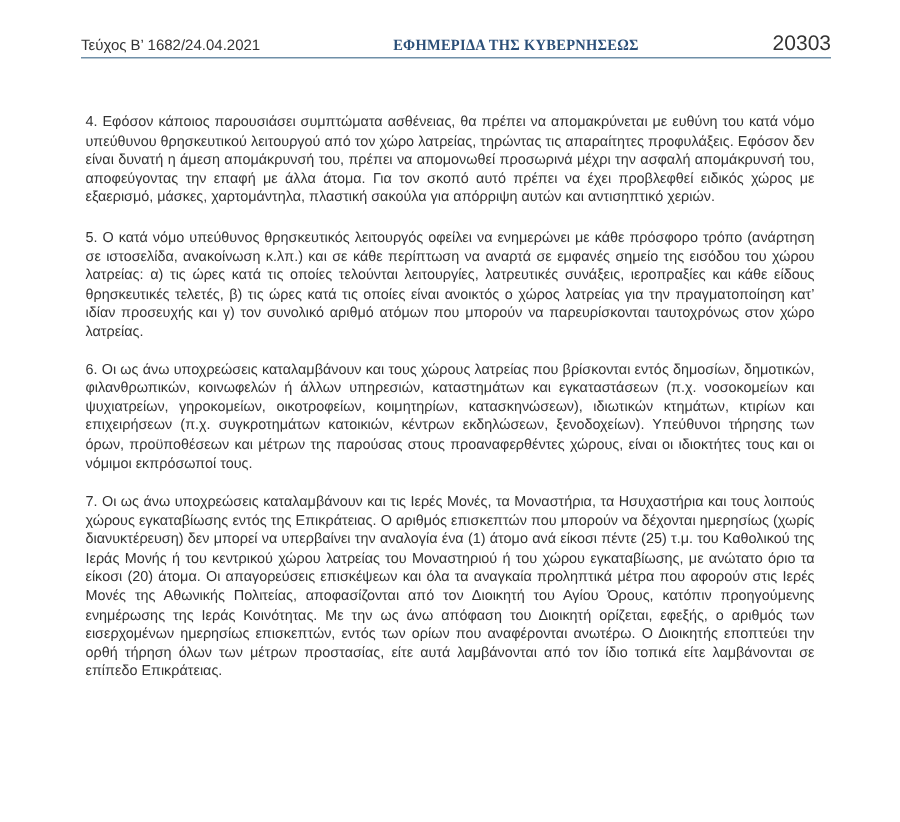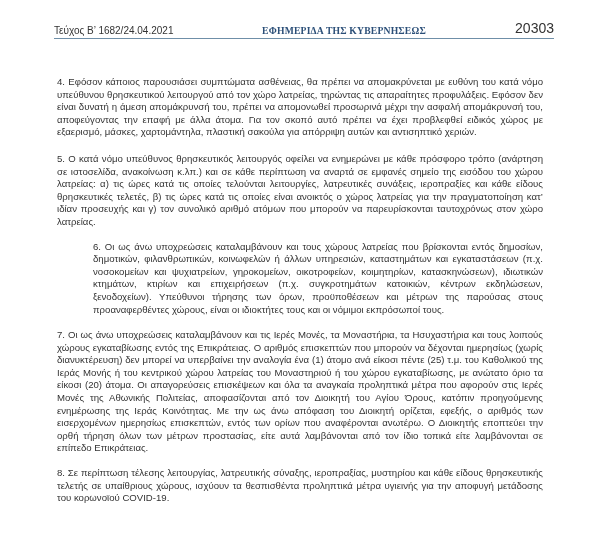--- a/index.html
+++ b/index.html
@@ -52,34 +52,33 @@
     }
     .para {
       font-size: 9.6px;
       line-height: 12.6px;
       text-align: justify;
       margin: 0 0 13px 0;
       color: #333;
     }
     .para.p4 { margin-bottom: 14px; }
     .para.p5 { margin-bottom: 12px; }
-    .para.p6 { margin-bottom: 13px; margin-left: 36px; }
+    .para.p6 { margin-bottom: 13px; }
     .para.p7 { margin-bottom: 12px; }
     .para.p8 { margin-bottom: 12px; }
   </style>
 </head>
 <body>
 
 <div class="page">
   <div class="header">
     <span class="issue">Τεύχος B’ 1682/24.04.2021</span>
     <span class="gazette">ΕΦΗΜΕΡΙΔΑ ΤΗΣ ΚΥΒΕΡΝΗΣΕΩΣ</span>
     <span class="pageno">20303</span>
   </div>
 
   <div class="content">
     <p class="para p4">4. Εφόσον κάποιος παρουσιάσει συμπτώματα ασθένειας, θα πρέπει να απομακρύνεται με ευθύνη του κατά νόμο υπεύθυνου θρησκευτικού λειτουργού από τον χώρο λατρείας, τηρώντας τις απαραίτητες προφυλάξεις. Εφόσον δεν είναι δυνατή η άμεση απομάκρυνσή του, πρέπει να απομονωθεί προσωρινά μέχρι την ασφαλή απομάκρυνσή του, αποφεύγοντας την επαφή με άλλα άτομα. Για τον σκοπό αυτό πρέπει να έχει προβλεφθεί ειδικός χώρος με εξαερισμό, μάσκες, χαρτομάντηλα, πλαστική σακούλα για απόρριψη αυτών και αντισηπτικό χεριών.</p>
     <p class="para p5">5. Ο κατά νόμο υπεύθυνος θρησκευτικός λειτουργός οφείλει να ενημερώνει με κάθε πρόσφορο τρόπο (ανάρτηση σε ιστοσελίδα, ανακοίνωση κ.λπ.) και σε κάθε περίπτωση να αναρτά σε εμφανές σημείο της εισόδου του χώρου λατρείας: α) τις ώρες κατά τις οποίες τελούνται λειτουργίες, λατρευτικές συνάξεις, ιεροπραξίες και κάθε είδους θρησκευτικές τελετές, β) τις ώρες κατά τις οποίες είναι ανοικτός ο χώρος λατρείας για την πραγματοποίηση κατ’ ιδίαν προσευχής και γ) τον συνολικό αριθμό ατόμων που μπορούν να παρευρίσκονται ταυτοχρόνως στον χώρο λατρείας.</p>
     <p class="para p6">6. Οι ως άνω υποχρεώσεις καταλαμβάνουν και τους χώρους λατρείας που βρίσκονται εντός δημοσίων, δημοτικών, φιλανθρωπικών, κοινωφελών ή άλλων υπηρεσιών, καταστημάτων και εγκαταστάσεων (π.χ. νοσοκομείων και ψυχιατρείων, γηροκομείων, οικοτροφείων, κοιμητηρίων, κατασκηνώσεων), ιδιωτικών κτημάτων, κτιρίων και επιχειρήσεων (π.χ. συγκροτημάτων κατοικιών, κέντρων εκδηλώσεων, ξενοδοχείων). Υπεύθυνοι τήρησης των όρων, προϋποθέσεων και μέτρων της παρούσας στους προαναφερθέντες χώρους, είναι οι ιδιοκτήτες τους και οι νόμιμοι εκπρόσωποί τους.</p>
     <p class="para p7">7. Οι ως άνω υποχρεώσεις καταλαμβάνουν και τις Ιερές Μονές, τα Μοναστήρια, τα Ησυχαστήρια και τους λοιπούς χώρους εγκαταβίωσης εντός της Επικράτειας. Ο αριθμός επισκεπτών που μπορούν να δέχονται ημερησίως (χωρίς διανυκτέρευση) δεν μπορεί να υπερβαίνει την αναλογία ένα (1) άτομο ανά είκοσι πέντε (25) τ.μ. του Καθολικού της Ιεράς Μονής ή του κεντρικού χώρου λατρείας του Μοναστηριού ή του χώρου εγκαταβίωσης, με ανώτατο όριο τα είκοσι (20) άτομα. Οι απαγορεύσεις επισκέψεων και όλα τα αναγκαία προληπτικά μέτρα που αφορούν στις Ιερές Μονές της Αθωνικής Πολιτείας, αποφασίζονται από τον Διοικητή του Αγίου Όρους, κατόπιν προηγούμενης ενημέρωσης της Ιεράς Κοινότητας. Με την ως άνω απόφαση του Διοικητή ορίζεται, εφεξής, ο αριθμός των εισερχομένων ημερησίως επισκεπτών, εντός των ορίων που αναφέρονται ανωτέρω. Ο Διοικητής εποπτεύει την ορθή τήρηση όλων των μέτρων προστασίας, είτε αυτά λαμβάνονται από τον ίδιο τοπικά είτε λαμβάνονται σε επίπεδο Επικράτειας.</p>
-    <p class="para p8">8. Σε περίπτωση τέλεσης λειτουργίας, λατρευτικής σύναξης, ιεροπραξίας, μυστηρίου και κάθε είδους θρησκευτικής τελετής σε υπαίθριους χώρους, ισχύουν τα θεσπισθέντα προληπτικά μέτρα υγιεινής για την αποφυγή μετάδοσης του κορωνοϊού COVID-19.</p>
   </div>
 </div>
 
 </body></html>

